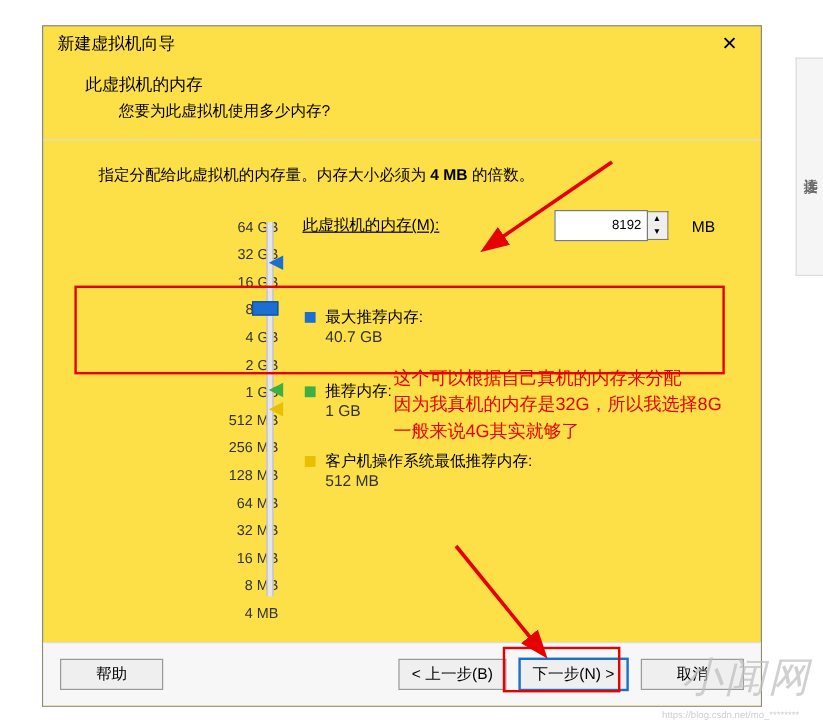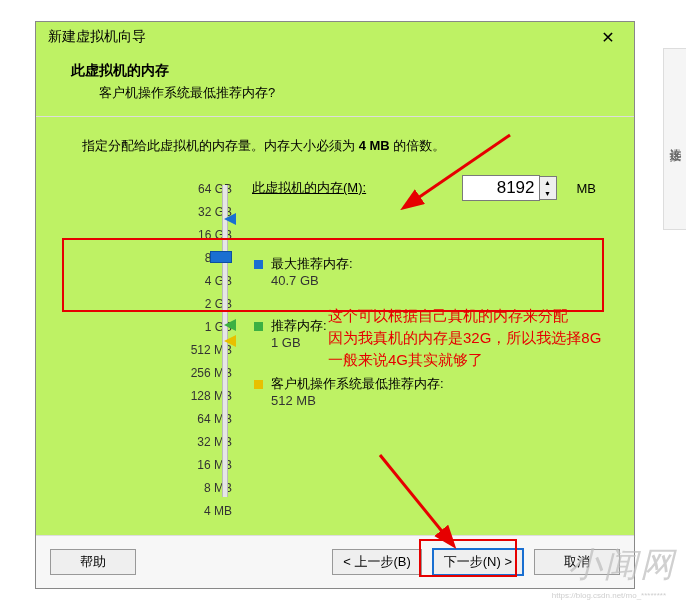--- a/index.html
+++ b/index.html
@@ -1,36 +1,36 @@
 <!DOCTYPE html>
 <html><head>
 <meta charset="utf-8">
 <style>
   html,body{margin:0;padding:0;height:100%;font-family:"Microsoft YaHei","Segoe UI",Arial,sans-serif;font-size:13px;color:#000;background:#fff}
   body{position:relative;width:686px;height:606px;overflow:hidden}
-  .dialog{position:absolute;left:35px;top:21px;width:598px;height:566px;background:#bef264;border:1px solid #888}
+  .dialog{position:absolute;left:35px;top:21px;width:598px;height:566px;background:#fde047;border:1px solid #888}
   .titlebar{display:flex;align-items:center;justify-content:space-between;height:30px;padding:0 6px 0 12px;font-size:14px}
   .close-btn{width:40px;height:30px;display:flex;align-items:center;justify-content:center;font-size:16px}
   .header{padding:10px 22px 14px 35px;border-bottom:1px solid #ddd}
-  .header .title{font-weight:bold;font-size:14px}
+  .header .title{font-weight:normal;font-size:14px}
   .header .sub{padding:4px 0 0 28px;font-size:13px}
   .body{position:relative;padding:20px 22px 0 46px;height:390px}
   .instr .bold{font-weight:bold}
   .scale-area{position:absolute;left:56px;top:60px;width:140px}
   .scale-row{display:flex;align-items:center;justify-content:flex-end;height:23px;font-size:12px;color:#333}
   .scale-row .lbl{width:60px;text-align:right}
   .track{position:absolute;left:130px;top:8px;width:4px;height:312px;background:#e6e6e6;border-left:1px solid #bbb;border-right:1px solid #bbb}
   .marker{position:absolute;left:132px;width:0;height:0;border-top:6px solid transparent;border-bottom:6px solid transparent}
   .marker.blue{border-right:12px solid #1a6fd1}
   .marker.green{border-right:12px solid #3cb043}
   .marker.yellow{border-right:12px solid #e8c000}
   .handle{position:absolute;left:118px;width:20px;height:10px;background:#1a6fd1;border:1px solid #0d4fa0}
   .mem-label{position:absolute;left:216px;top:62px;font-size:13px;text-decoration:underline}
   .spin{position:absolute;right:38px;top:58px;display:flex;align-items:center}
-  .spin input{width:70px;height:22px;text-align:right;padding-right:4px;border:1px solid #7a7a7a;font-family:inherit;font-size:17px}
+  .spin input{width:70px;height:22px;text-align:right;padding-right:4px;border:1px solid #7a7a7a;font-family:inherit;font-size:11px}
   .spin .arrows{display:flex;flex-direction:column;border:1px solid #7a7a7a;border-left:none}
   .spin .arrows div{width:16px;height:11px;display:flex;align-items:center;justify-content:center;font-size:7px;line-height:1;background:#efefef}
   .spin .unit{margin-left:20px}
   .info-block{position:absolute;left:218px;font-size:13px}
   .info-block .sq{display:inline-block;width:9px;height:9px;margin-right:8px;vertical-align:middle}
   .sq.blue{background:#1a6fd1}
   .sq.green{background:#3cb043}
   .sq.yellow{background:#e8c000}
   .info-block .val{padding-left:17px;color:#333}
   .annot{position:absolute;color:#e60000;font-size:15px;line-height:22px}
@@ -51,21 +51,21 @@
 <div class="side-panel">连接远</div>
 
 <div class="dialog">
   <div class="titlebar">
     <span>新建虚拟机向导</span>
     <div class="close-btn">✕</div>
   </div>
 
   <div class="header">
     <div class="title">此虚拟机的内存</div>
-    <div class="sub">客户机操作系统最低推荐内存?</div>
+    <div class="sub">您要为此虚拟机使用多少内存?</div>
   </div>
 
   <div class="body">
     <div class="instr">
       <span>指定分配给此虚拟机的内存量。内存大小必须为 </span><span class="bold">4 MB</span><span> 的倍数。</span>
     </div>
 
     <div class="mem-label">此虚拟机的内存(M):</div>
 
     <div class="spin">

